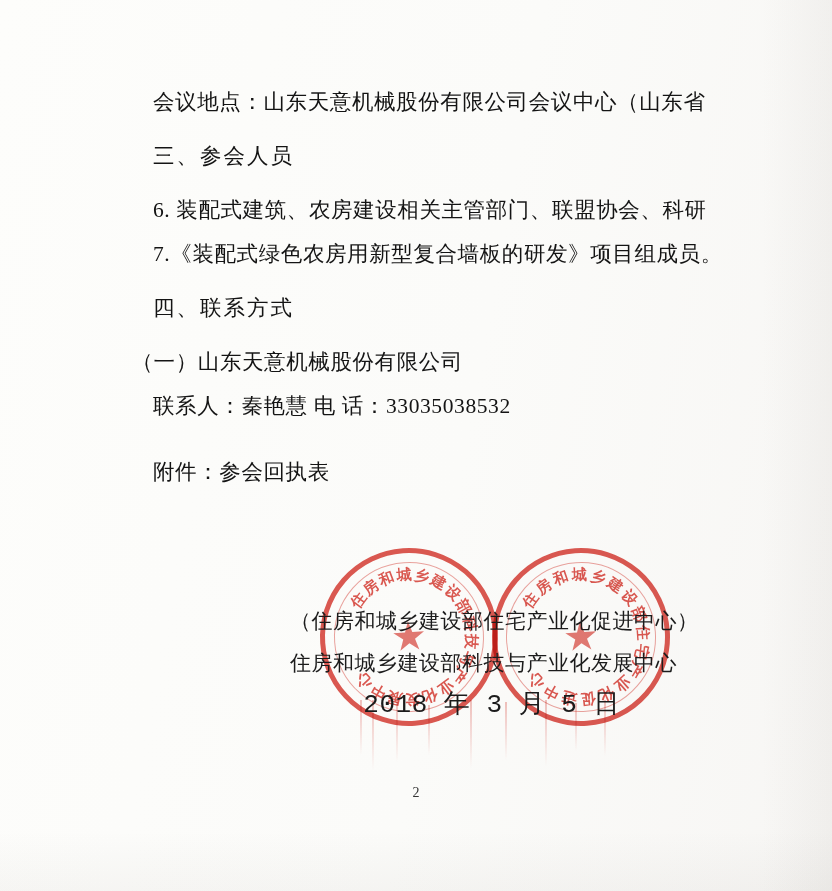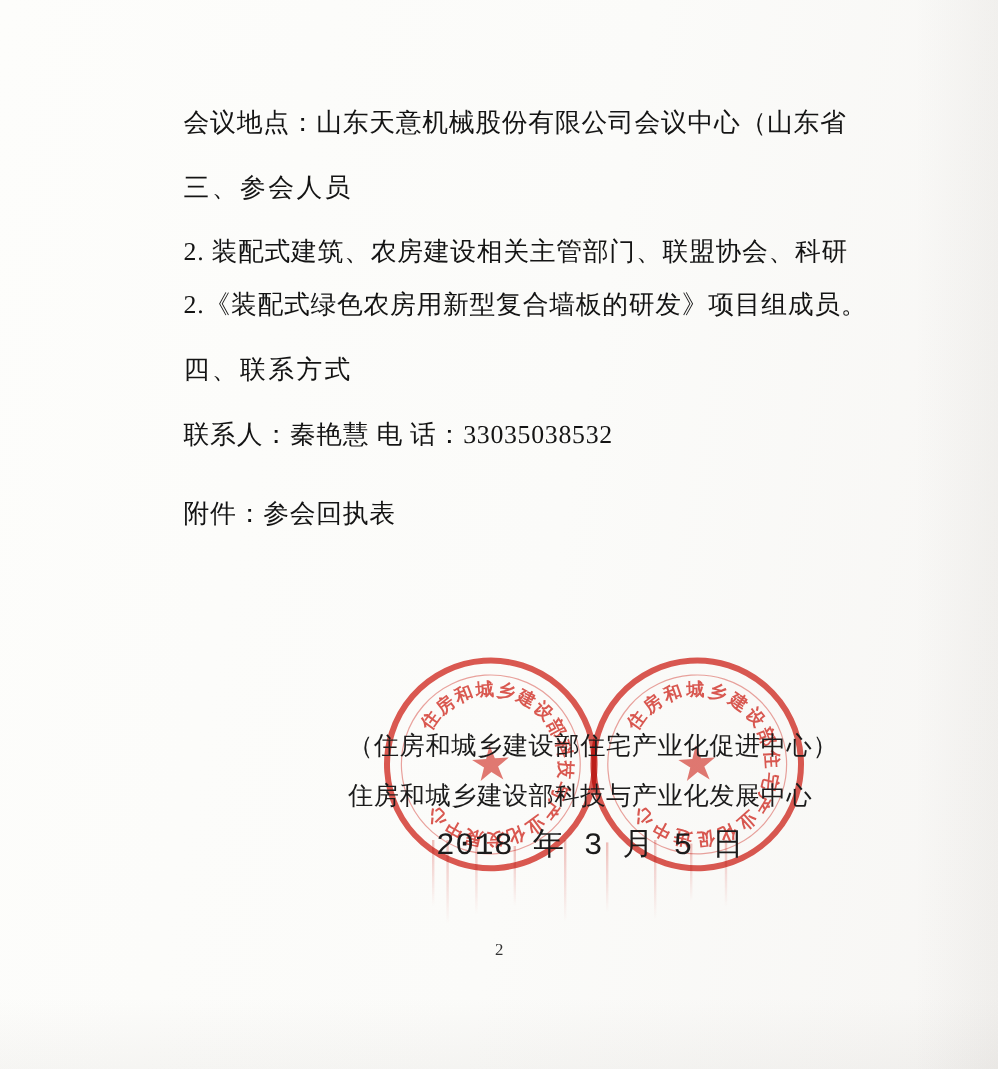--- a/index.html
+++ b/index.html
@@ -158,25 +158,26 @@
 </head>
 <body>
 
 <div class="page">
 
   <div class="doc-body">
     <div class="line indent-2">会议地点：山东天意机械股份有限公司会议中心（山东省</div>
     <div class="gap-sm"></div>
     <div class="line heading">三、参会人员</div>
     <div class="gap-sm"></div>
-    <div class="line indent-2">2. 装配式建筑、农房建设相关主管部门、联盟协会、科研</div>
-    <div class="line indent-2">2.《装配式绿色农房用新型复合墙板的研发》项目组成员。</div>
+    <div class="line indent-2">6. 装配式建筑、农房建设相关主管部门、联盟协会、科研</div>
+    <div class="line indent-2">7.《装配式绿色农房用新型复合墙板的研发》项目组成员。</div>
     <div class="gap-sm"></div>
     <div class="line heading">四、联系方式</div>
     <div class="gap-sm"></div>
+    <div class="line indent-1">（一）山东天意机械股份有限公司</div>
     <div class="line indent-2">联系人：秦艳慧    电  话：33035038532</div>
     <div class="gap-md"></div>
     <div class="line indent-2">附件：参会回执表</div>
   </div>
 
   <div class="seal" id="seal-left">
     <div class="seal-inner"></div>
     <div class="seal-text">
         <span style="transform: translate(-47.4948px, -39.8528px) rotate(-50deg) translate(-50%, -50%);">住</span>
         <span style="transform: translate(-34.2466px, -51.6833px) rotate(-33.5294deg) translate(-50%, -50%);">房</span>

